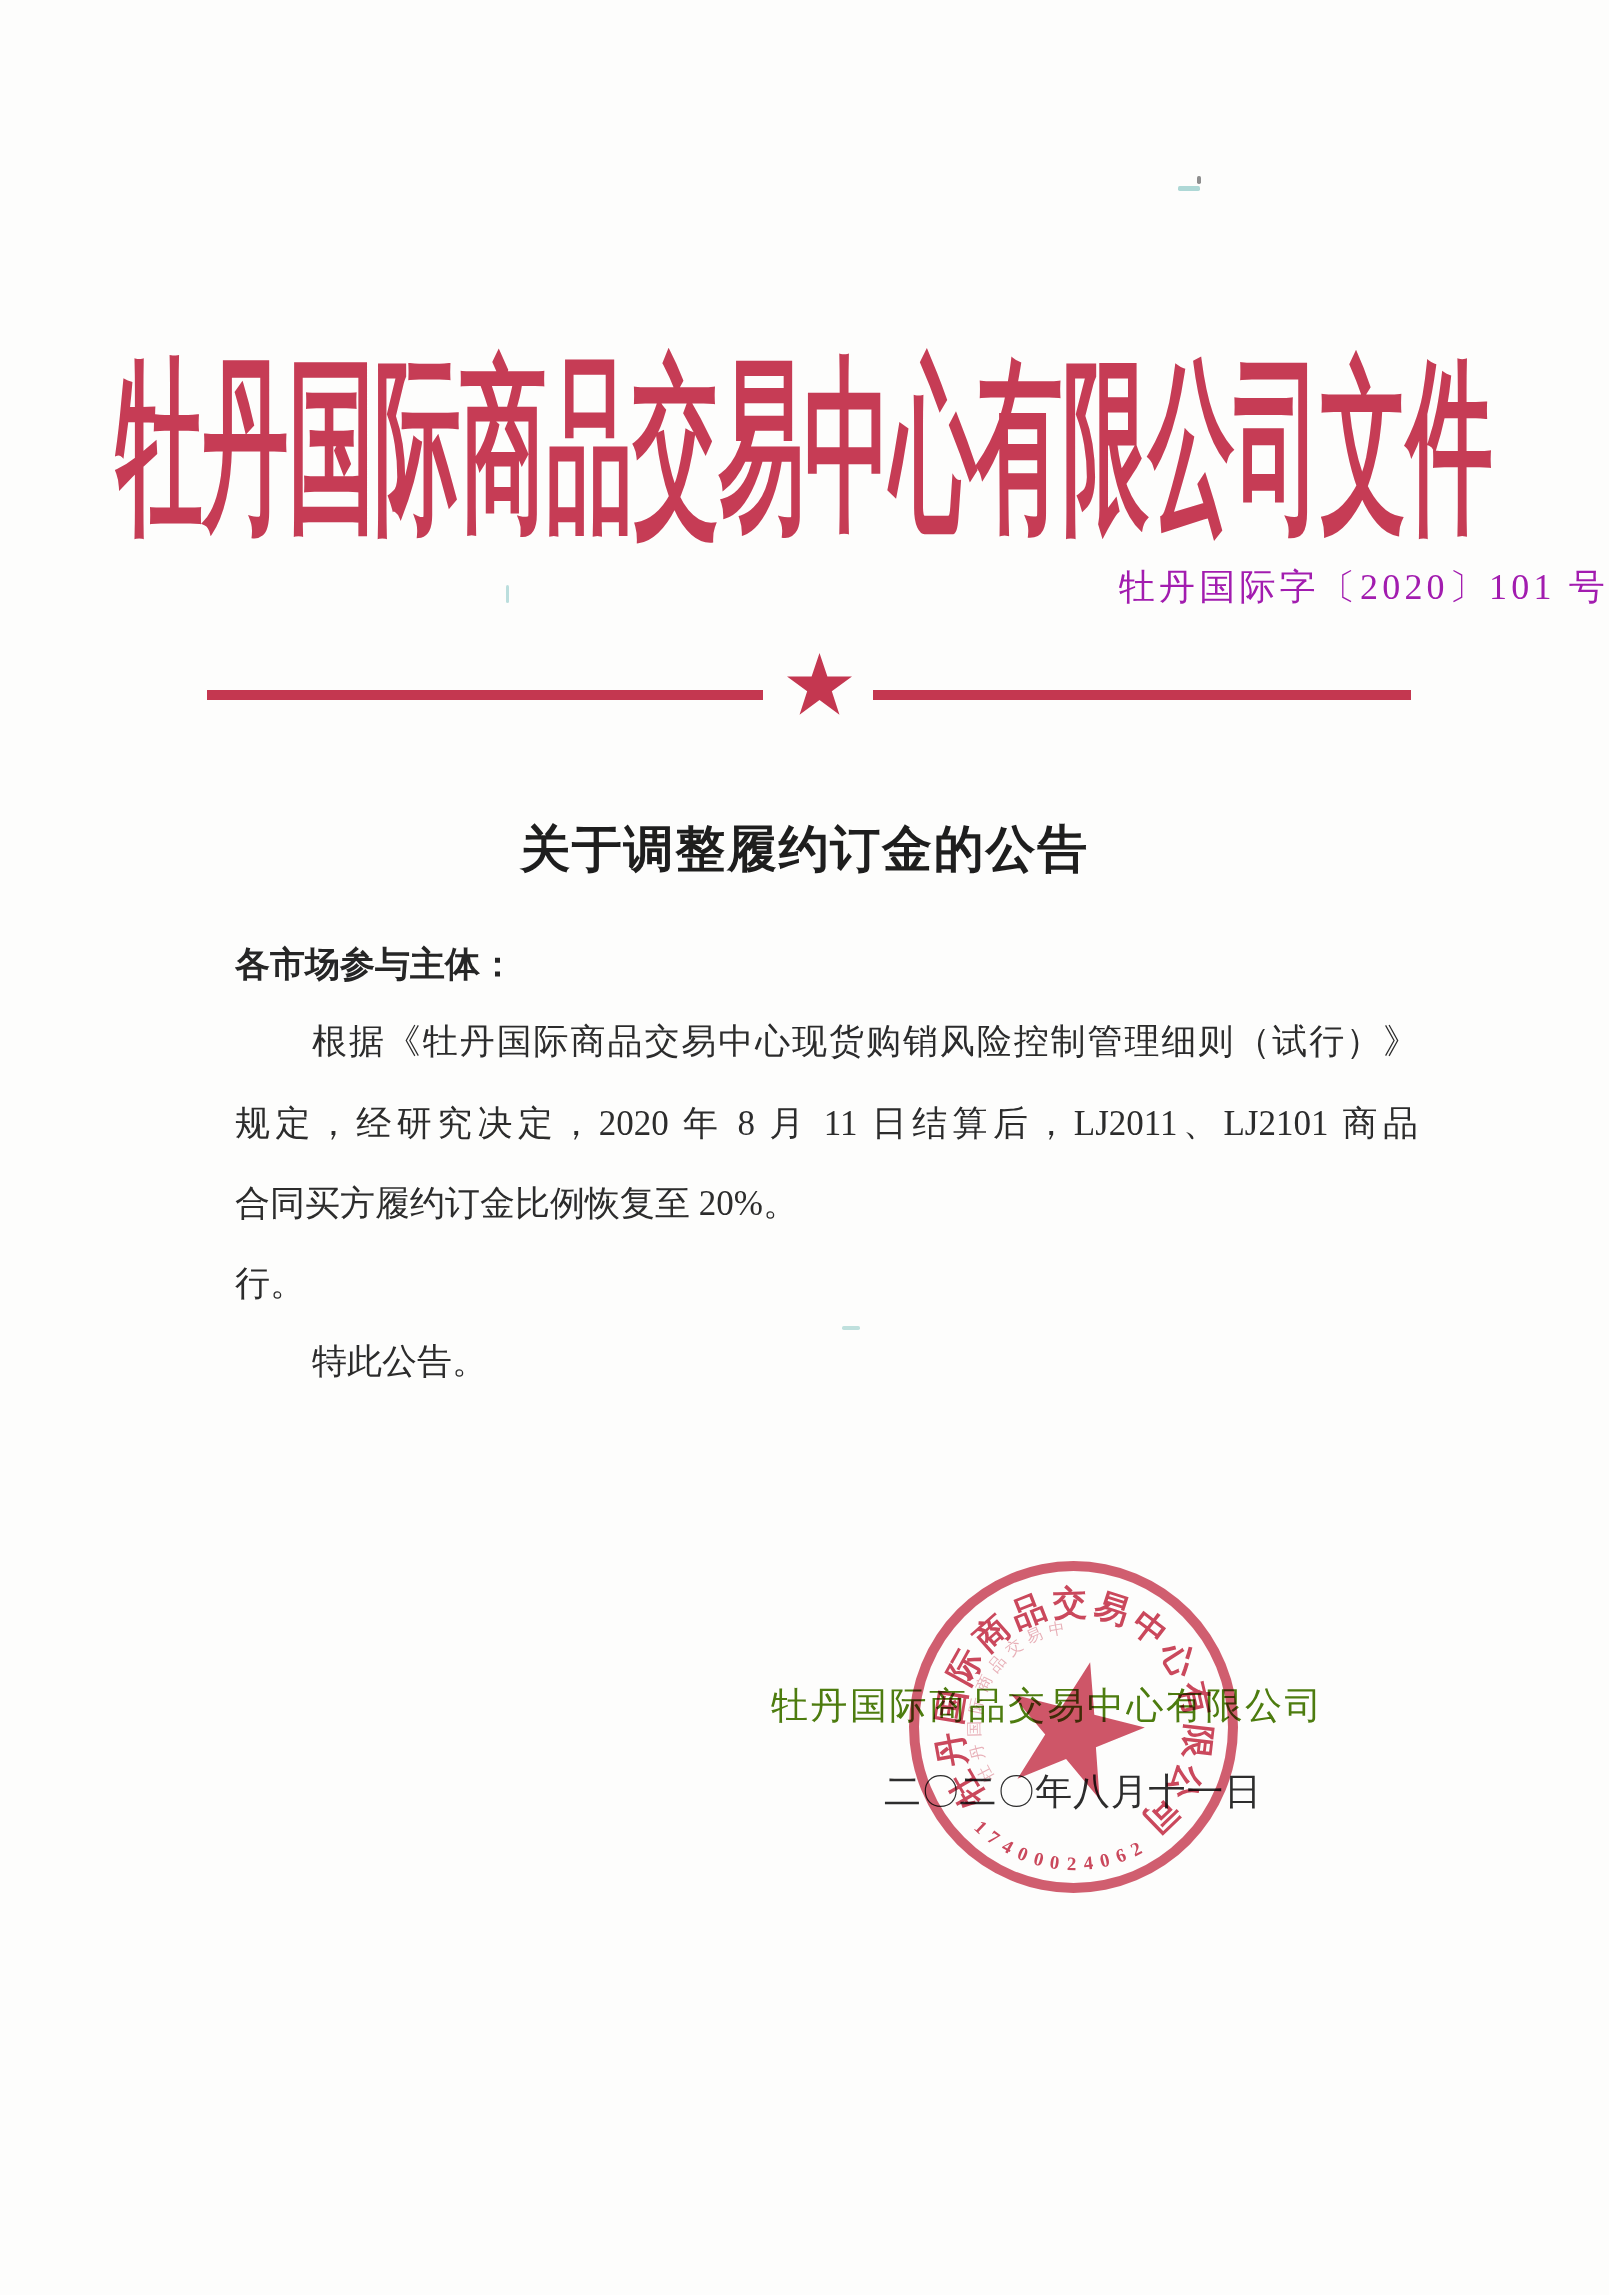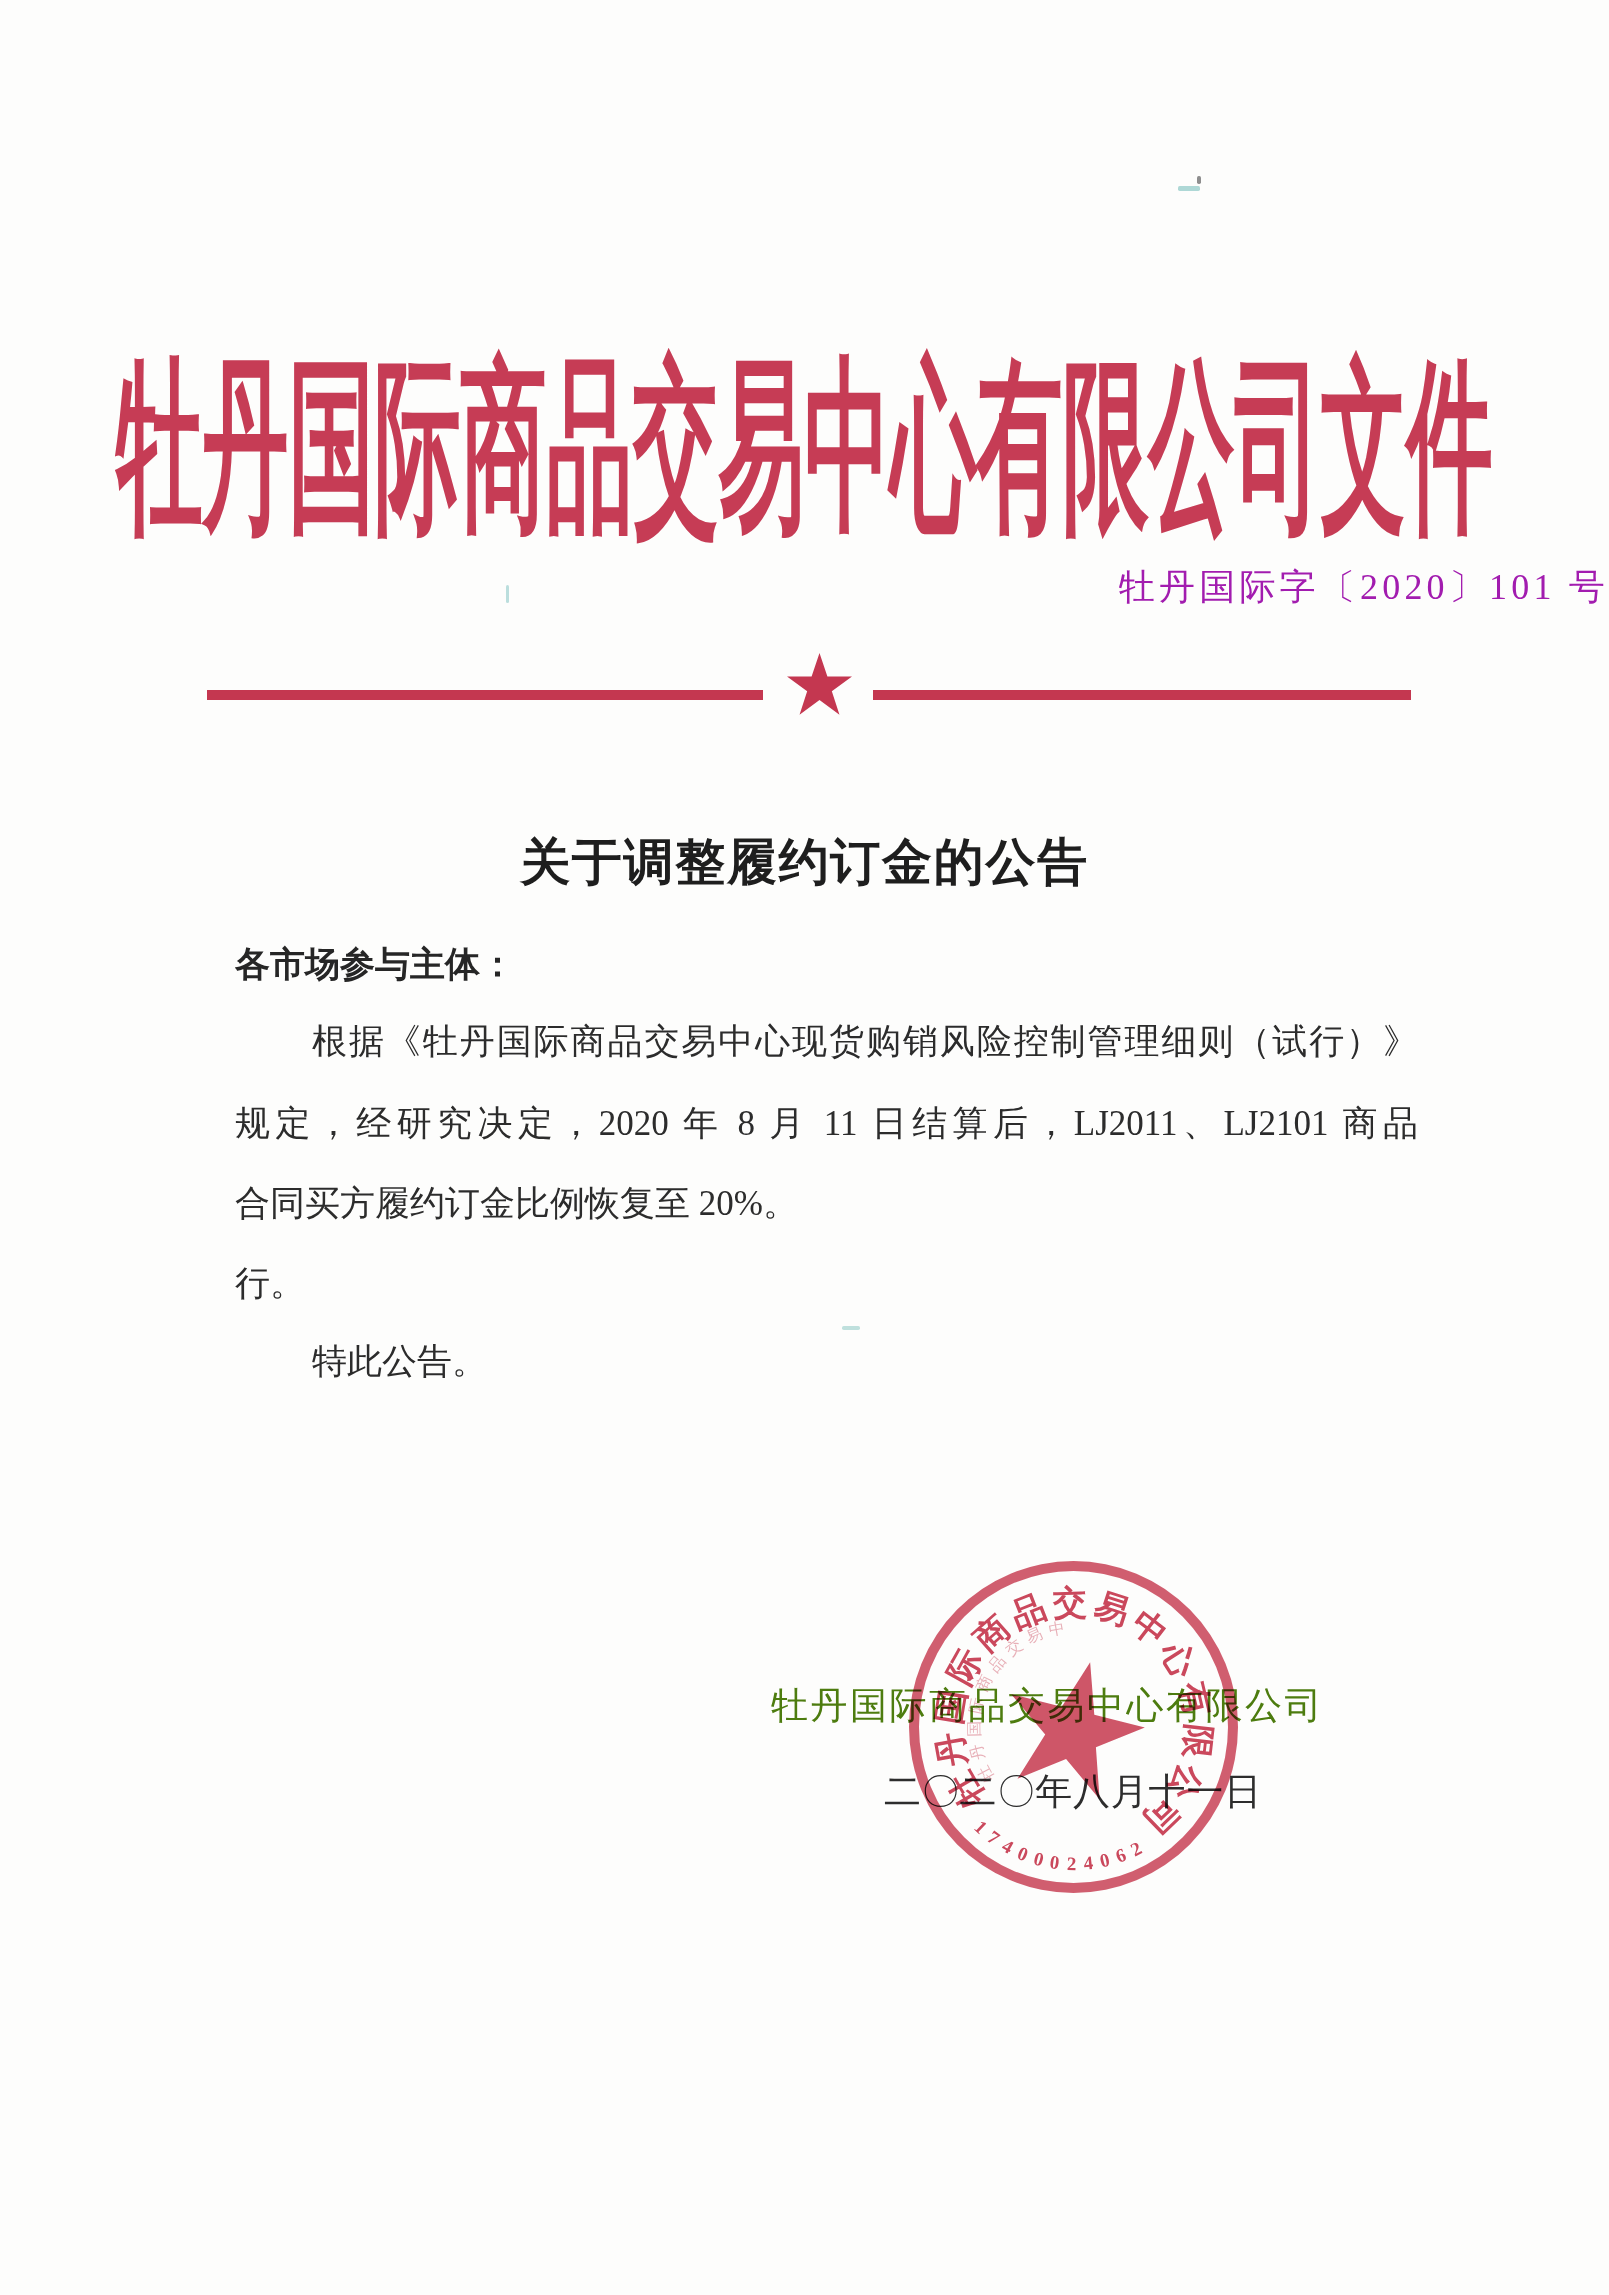--- a/index.html
+++ b/index.html
@@ -23,21 +23,21 @@
     color:#a21caf;
   }
   
   .red-rule { position:absolute; left:207px; top:650px; width:1204px; height:70px; }
   .rule-seg { position:absolute; top:40px; height:10px; background:var(--rule-red,#c43750); }
   .rule-seg.left  { left:0;  width:556px; }
   .rule-seg.right { right:0; width:538px; }
   .rule-star { position:absolute; left:579px; top:0; width:67px; height:69px; }
   
   .doc-title {
-    position:absolute; top:811px; left:0; right:0; margin:18px;
+    position:absolute; top:811px; left:0; right:0; margin:5px;
     text-align:center; font-family:"Liberation Sans", sans-serif;
     font-weight:700; font-size:50px; letter-spacing:1.7px; color:#1e1e1e;
   }
   
   .body-block {
     position:absolute; left:235px; top:924px; width:1183px;
     font-size:35px; line-height:80px; color:#2c2c2c;
   }
   .line { height:80px; overflow:hidden; }
   .line.just { text-align:justify; text-align-last:justify; }

